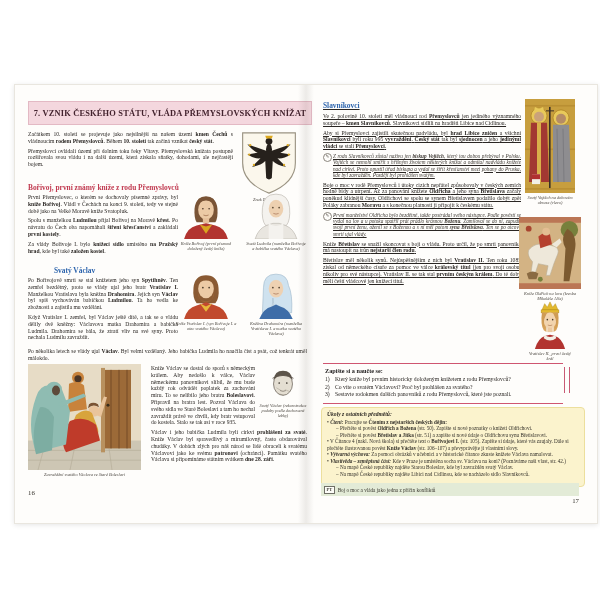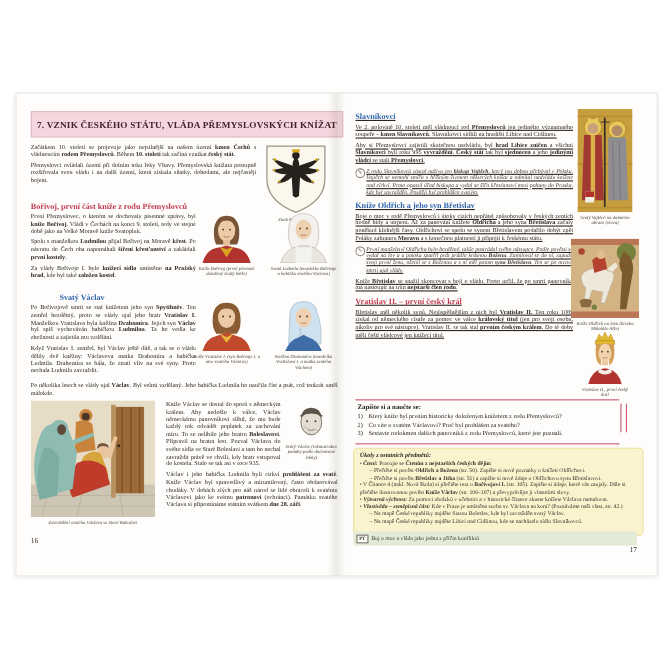--- a/index.html
+++ b/index.html
@@ -78,21 +78,21 @@
           <circle cx="9" cy="25" r="1.2"></circle>
             <circle cx="51" cy="25" r="1.2"></circle>
           <circle cx="14" cy="36" r="1.2"></circle>
             <circle cx="46" cy="36" r="1.2"></circle>
           <path d="M26 5 h8 l-1 3 h-6 z"></path>
         </g>
       </svg>
       <figcaption>Znak Přemyslovců</figcaption>
     </figure>
 
-    <h3 class="red abs" style="left:13px;top:98px;width:275px;">Bořivoj, první část kníže z rodu Přemyslovců</h3>
+    <h3 class="red abs" style="left:13px;top:98px;width:275px;">Bořivoj, první známý kníže z rodu Přemyslovců</h3>
 
     <div class="abs" style="left:13px;top:109px;width:150px;height:71px;overflow:hidden;">
       <p class="body"><span>První Přemyslovec, o kterém se dochovaly písemné zprávy, byl </span><span class="tb">kníže Bořivoj</span><span>. Vládl v Čechách na konci 9. století, tedy ve stejné době jako na Velké Moravě kníže Svatopluk.</span></p>
       <p class="body"><span>Spolu s manželkou </span><span class="tb">Ludmilou</span><span> přijal Bořivoj na Moravě </span><span class="tb">křest</span><span>. Po návratu do Čech oba napomáhali </span><span class="tb">šíření křesťanství</span><span> a zakládali </span><span class="tb">první kostely</span><span>.</span></p>
       <p class="body"><span>Za vlády Bořivoje I. bylo </span><span class="tb">knížecí sídlo</span><span> umístěno </span><span class="tb">na Pražský hrad</span><span>, kde byl také </span><span class="tb">založen kostel</span><span>.</span></p>
     </div>
 
     <div class="abs" style="left:160px;top:106px;width:132px;display:flex;gap:8px;">
       <figure style="width:62px;">
         <svg width="54" height="48" viewBox="0 0 50 46">
@@ -223,28 +223,26 @@
   <div class="page pageR">
 
     <div class="abs" style="left:17px;top:16px;width:198px;height:260px;overflow:hidden;text-decoration:underline;">
       <h3 class="blue" style="margin-bottom:3px;">Slavníkovci</h3>
       <p class="body"><span>Ve 2. polovině 10. století měl vládnoucí rod </span><span class="tb">Přemyslovců</span><span> jen jediného významného soupeře – </span><span class="tb">kmen Slavníkovců</span><span>. Slavníkovci sídlili na hradišti Libice nad Cidlinou.</span></p>
       <p class="body"><span>Aby si Přemyslovci zajistili skutečnou nadvládu, byl </span><span class="tb">hrad Libice zničen</span><span> a všichni </span><span class="tb">Slavníkovci</span><span> byli roku 995 </span><span class="tb">vyvražděni</span><span>. </span><span class="tb">Český stát</span><span> tak byl </span><span class="tb">sjednocen</span><span> a jeho </span><span class="tb">jedinými vládci</span><span> se stali </span><span class="tb">Přemyslovci</span><span>.</span></p>
       <div class="note">
         <span class="noteicon">✎</span>
         <span><span class="ti">Z rodu Slavníkovců zůstal naživu jen </span><span class="tb ti">biskup Vojtěch</span><span class="ti">, který tou dobou přebýval v Polsku. Vojtěch se nemohl smířit s hříšným životem některých knížat a odmítal nadvládu knížete nad církví. Proto opustil úřad biskupa a vydal se šířit křesťanství mezi pohany do Pruska, kde byl zavražděn. Později byl prohlášen svatým.</span></span>
       </div>
-      <h3 class="blue" style="margin:2px 0 3px 0;">Kníže Oldřich a jeho syn Břetislav</h3>
       <p class="body"><span>Boje o moc v rodě Přemyslovců i útoky cizích nepřátel způsobovaly v českých zemích hodně bídy a utrpení. Až za panování knížete </span><span class="tb">Oldřicha</span><span> a jeho syna </span><span class="tb">Břetislava</span><span> začaly poněkud klidnější časy. Oldřichovi se spolu se synem Břetislavem podařilo dobýt zpět Poláky zabranou </span><span class="tb">Moravu</span><span> a s konečnou platností ji připojit k českému státu.</span></p>
       <div class="note">
         <span class="noteicon">✎</span>
         <span><span class="ti">První manželství Oldřicha bylo bezdětné, takže postrádal svého nástupce. Podle pověsti se vydal na lov a u potoka spatřil prát prádlo krásnou </span><span class="tb ti">Boženu</span><span class="ti">. Zamiloval se do ní, zapudil svoji první ženu, oženil se s Boženou a s ní měl potom </span><span class="tb ti">syna Břetislava</span><span class="ti">. Ten se po otcově smrti ujal vlády.</span></span>
       </div>
       <p class="body"><span>Kníže </span><span class="tb">Břetislav</span><span> se snažil skoncovat s boji o vládu. Proto určil, že po smrti panovníka má nastoupit na trůn </span><span class="tb">nejstarší člen rodu</span><span>.</span></p>
-      <h3 class="red" style="margin:2px 0 3px 0;">Vratislav II. – první český král</h3>
       <p class="body"><span>Břetislav měl několik synů. Nejúspěšnějším z nich byl </span><span class="tb">Vratislav II.</span><span> Ten roku 1085 získal od německého císaře za pomoc ve válce </span><span class="tb">královský titul</span><span> (jen pro svoji osobu, nikoliv pro své nástupce). Vratislav II. se tak stal </span><span class="tb">prvním českým králem</span><span>. Do té doby měli čeští vládcové jen knížecí titul.</span></p>
     </div>
 
     <figure class="abs" style="left:218px;top:14px;width:52px;">
       <svg width="50" height="94" viewBox="0 0 50 95" preserveAspectRatio="none">
         <rect width="50" height="95" fill="#c79e3e"></rect>
         <g fill="#b98f33">
             <rect y="6" width="50" height="1.6"></rect>
             <rect y="50" width="50" height="1.6"></rect>
             <rect y="90" width="50" height="1.6"></rect>

